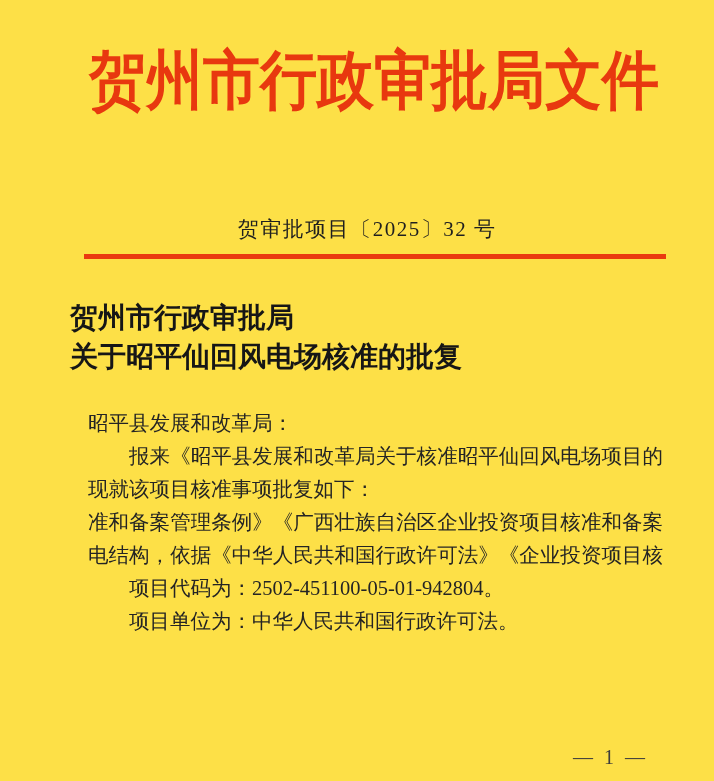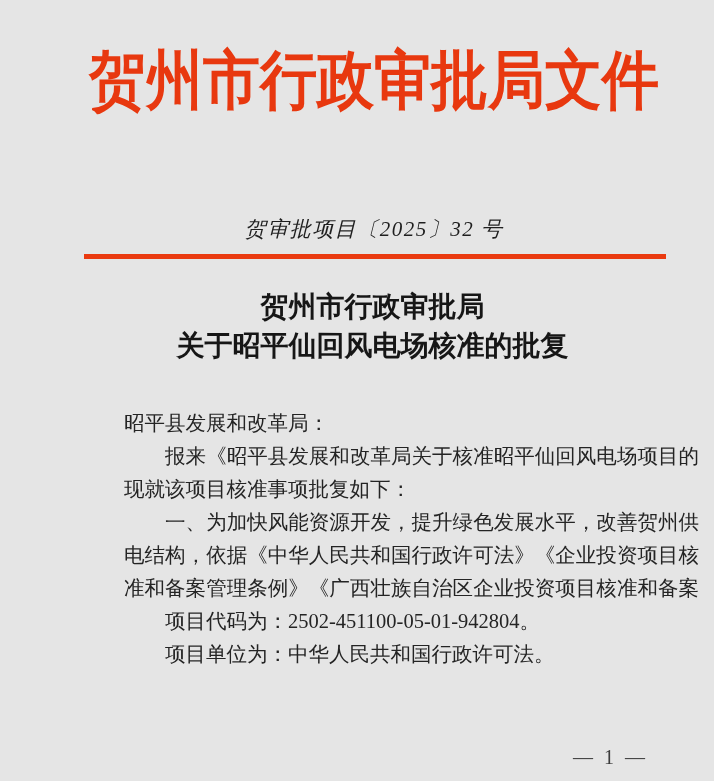--- a/index.html
+++ b/index.html
@@ -1,78 +1,76 @@
 <!DOCTYPE html>
 <html><head>
 <meta charset="utf-8">
 <style>
   html, body { margin: 0; padding: 0; background: #ffffff; }
   .page {
     position: relative;
     width: 714px;
     height: 781px;
-    background: #e5e5e5;
+    background: #fde047;
     font-family: "Liberation Serif", "DejaVu Serif", serif;
     overflow: hidden;
   }
   .org-title {
     position: absolute;
     top: 38px;
     left: 85px;
     width: 578px;
     text-align: center;
     font-size: 57px;
     font-weight: 900;
     color: #e8380f;
     letter-spacing: 0px;
     white-space: nowrap;
     transform: scaleY(1.12);
     transform-origin: center top;
   }
   .doc-number {
     position: absolute;
     top: 215px;
-    left: 85px;
+    left: 78px;
     width: 578px;
     text-align: center;
     font-size: 21px;
     color: #1f1f1f;
     letter-spacing: 1.5px;
     white-space: nowrap;
-    font-style: italic;
   }
   .red-rule {
     position: absolute;
     top: 254px;
     left: 84px;
     width: 582px;
     height: 5px;
     background: #ea3a10;
   }
   .doc-title {
     position: absolute;
-    top: 287px;
+    top: 298px;
     left: 70px;
     width: 605px;
-    text-align: center;
+    text-align: left;
     font-size: 28px;
     font-weight: bold;
     color: #161616;
     line-height: 39px;
     white-space: nowrap;
   }
   .body-text {
     position: absolute;
     top: 407px;
     left: 88px;
     width: 575px;
     font-size: 20.5px;
     color: #242424;
     line-height: 33px;
-    margin-left: 36px;
   }
   .body-text .line {
     height: 33px;
     overflow: hidden;
     white-space: nowrap;
   }
   .body-text .line.fill {
     white-space: normal;
     text-align: justify;
     text-align-last: justify;
@@ -100,22 +98,21 @@
 
   <div class="doc-title">
     <div>贺州市行政审批局</div>
     <div>关于昭平仙回风电场核准的批复</div>
   </div>
 
   <div class="body-text">
     <div class="line">昭平县发展和改革局：</div>
     <div class="line fill">　　报来《昭平县发展和改革局关于核准昭平仙回风电场项目的</div>
     <div class="line">现就该项目核准事项批复如下：</div>
-    <div class="line fill">　　一、为加快风能资源开发，提升绿色发展水平，改善贺州供</div>
+    <div class="line fill">准和备案管理条例》《广西壮族自治区企业投资项目核准和备案</div>
     <div class="line fill">电结构，依据《中华人民共和国行政许可法》《企业投资项目核</div>
-    <div class="line fill">准和备案管理条例》《广西壮族自治区企业投资项目核准和备案</div>
     <div class="line">　　项目代码为：2502-451100-05-01-942804。</div>
     <div class="line">　　项目单位为：中华人民共和国行政许可法。</div>
   </div>
 
   <div class="page-num">— 1 —</div>
 
 </div>
 
 </body></html>

